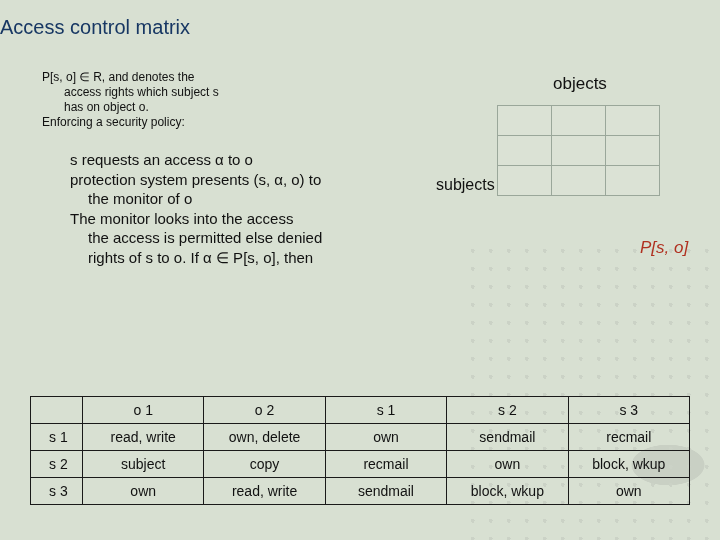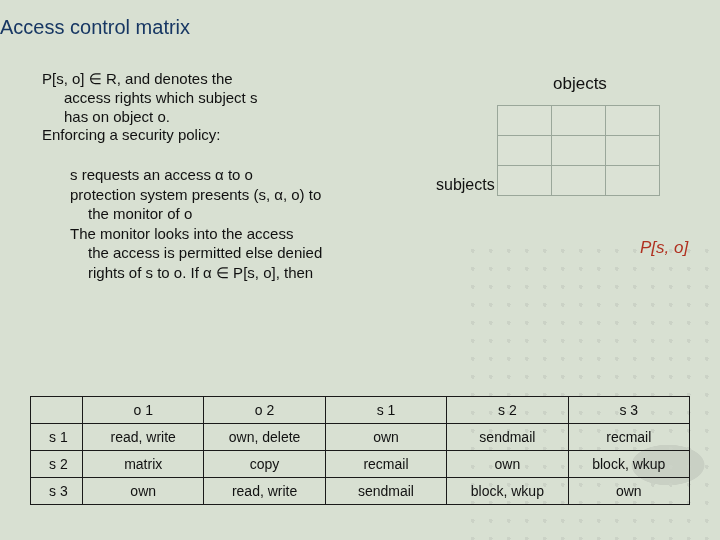--- a/index.html
+++ b/index.html
@@ -28,21 +28,21 @@
     font-size: 20px;
     color: #173763;
     padding-top: 16px;
     font-weight: 400;
   }
   .content {
     position: absolute;
     top: 70px; left: 42px; right: 42px;
   }
   .para1 {
-    font-size: 15px;
+    font-size: 12px;
     color: #111;
     line-height: 1.25;
     margin-bottom: 2px;
     max-width: 380px;
   }
   .para1 .indent { padding-left: 22px; display: block; }
   .sublines {
     font-size: 15px;
     color: #111;
     line-height: 1.3;
@@ -165,21 +165,21 @@
     <tr>
       <td class="rowhdr">s 1</td>
       <td>read, write</td>
       <td>own, delete</td>
       <td>own</td>
       <td>sendmail</td>
       <td>recmail</td>
     </tr>
     <tr>
       <td class="rowhdr">s 2</td>
-      <td>matrix</td>
+      <td>subject</td>
       <td>copy</td>
       <td>recmail</td>
       <td>own</td>
       <td>block, wkup</td>
     </tr>
     <tr>
       <td class="rowhdr">s 3</td>
       <td>own</td>
       <td>read, write</td>
       <td>sendmail</td>

